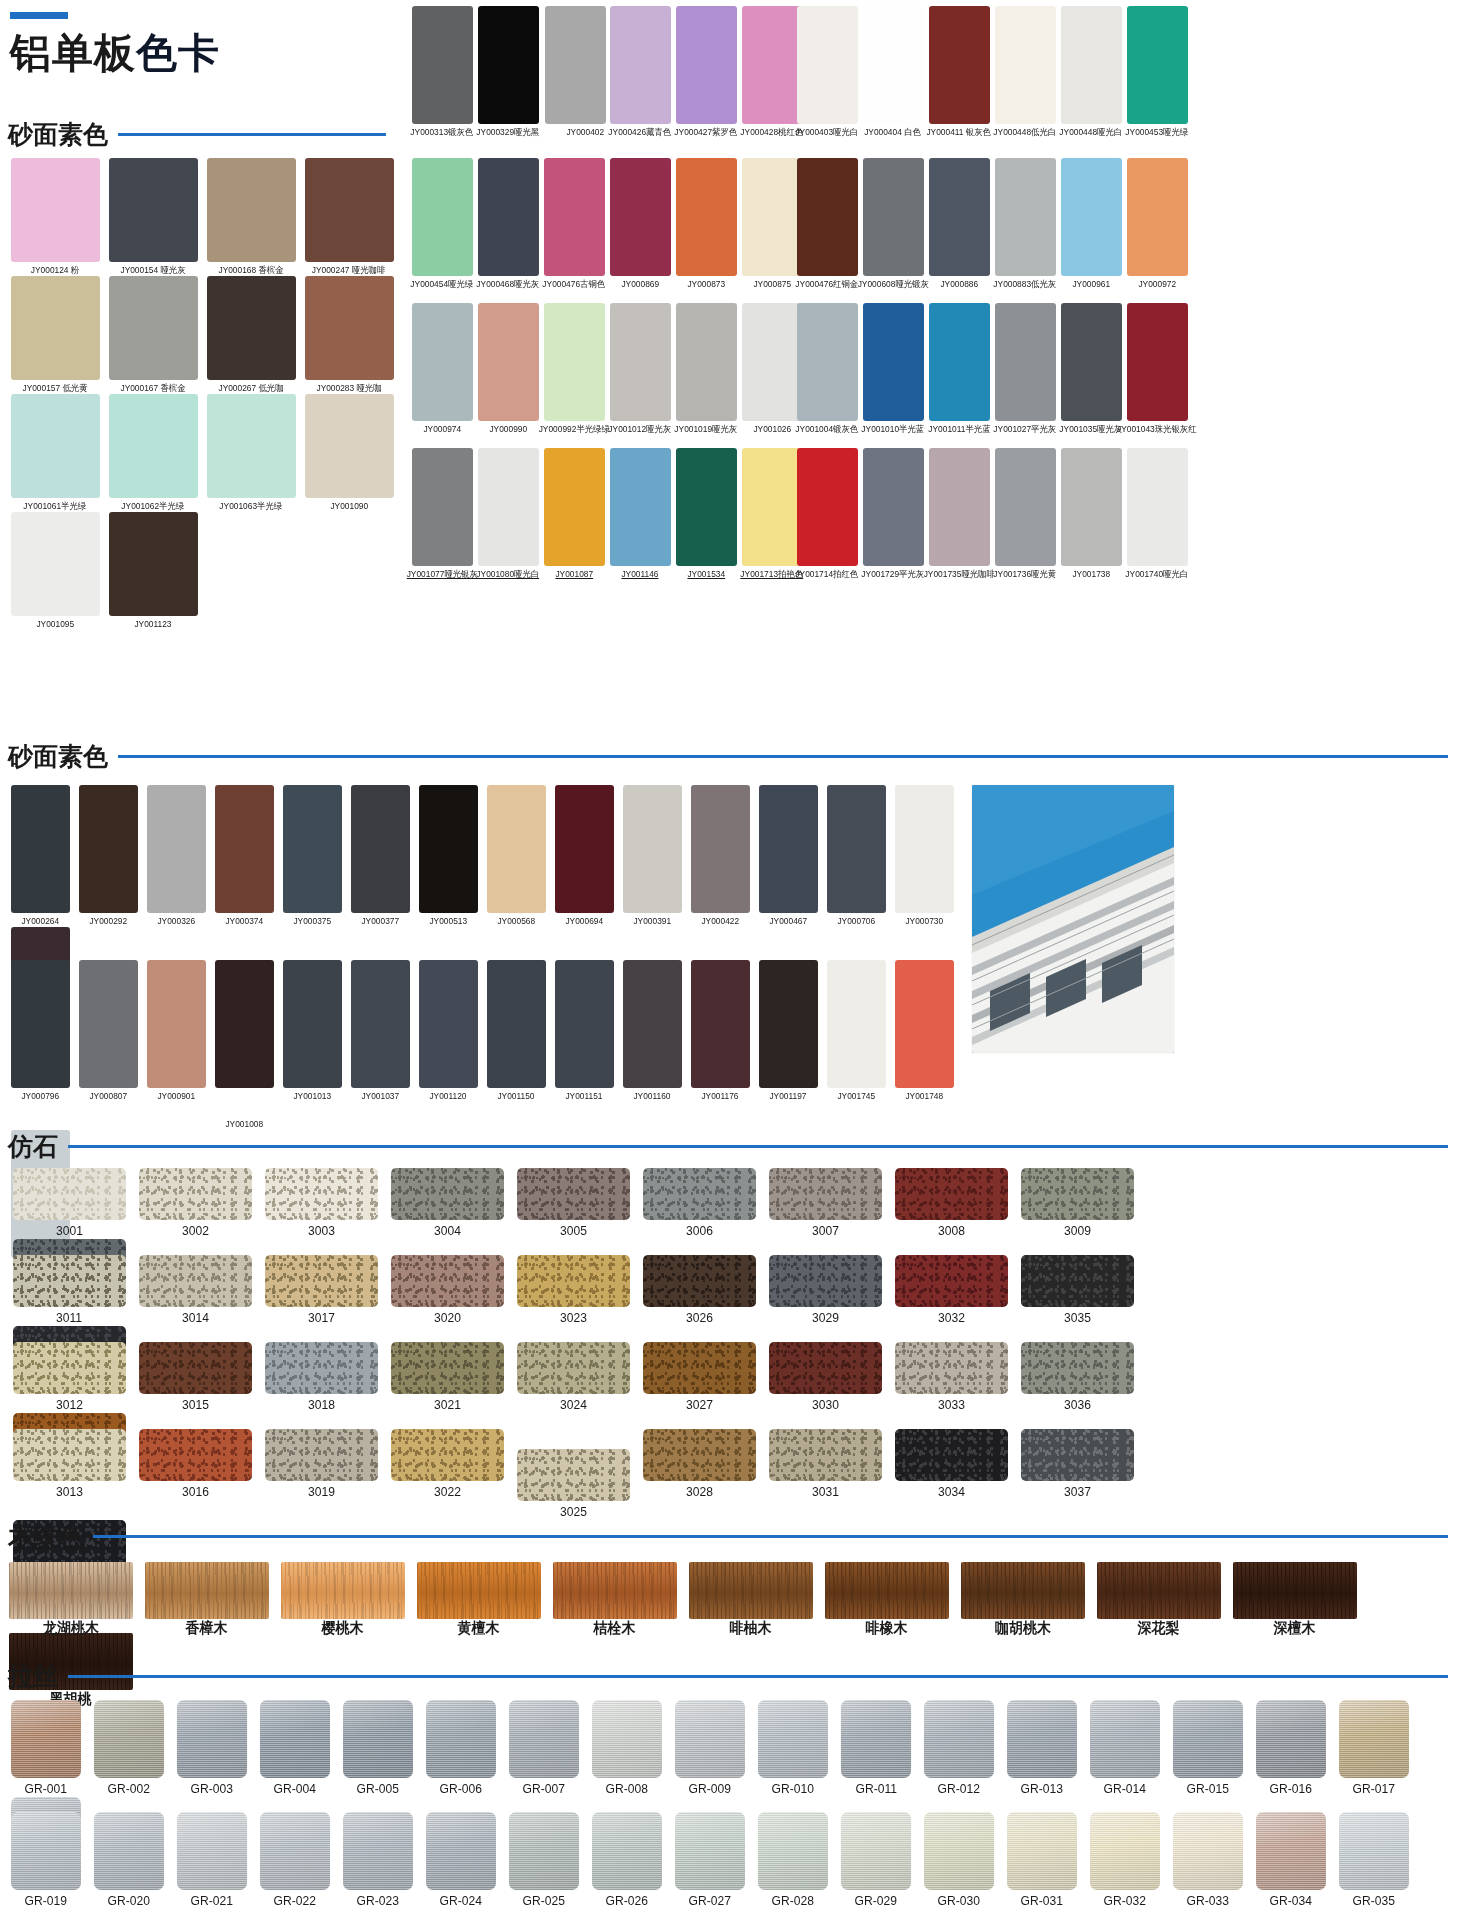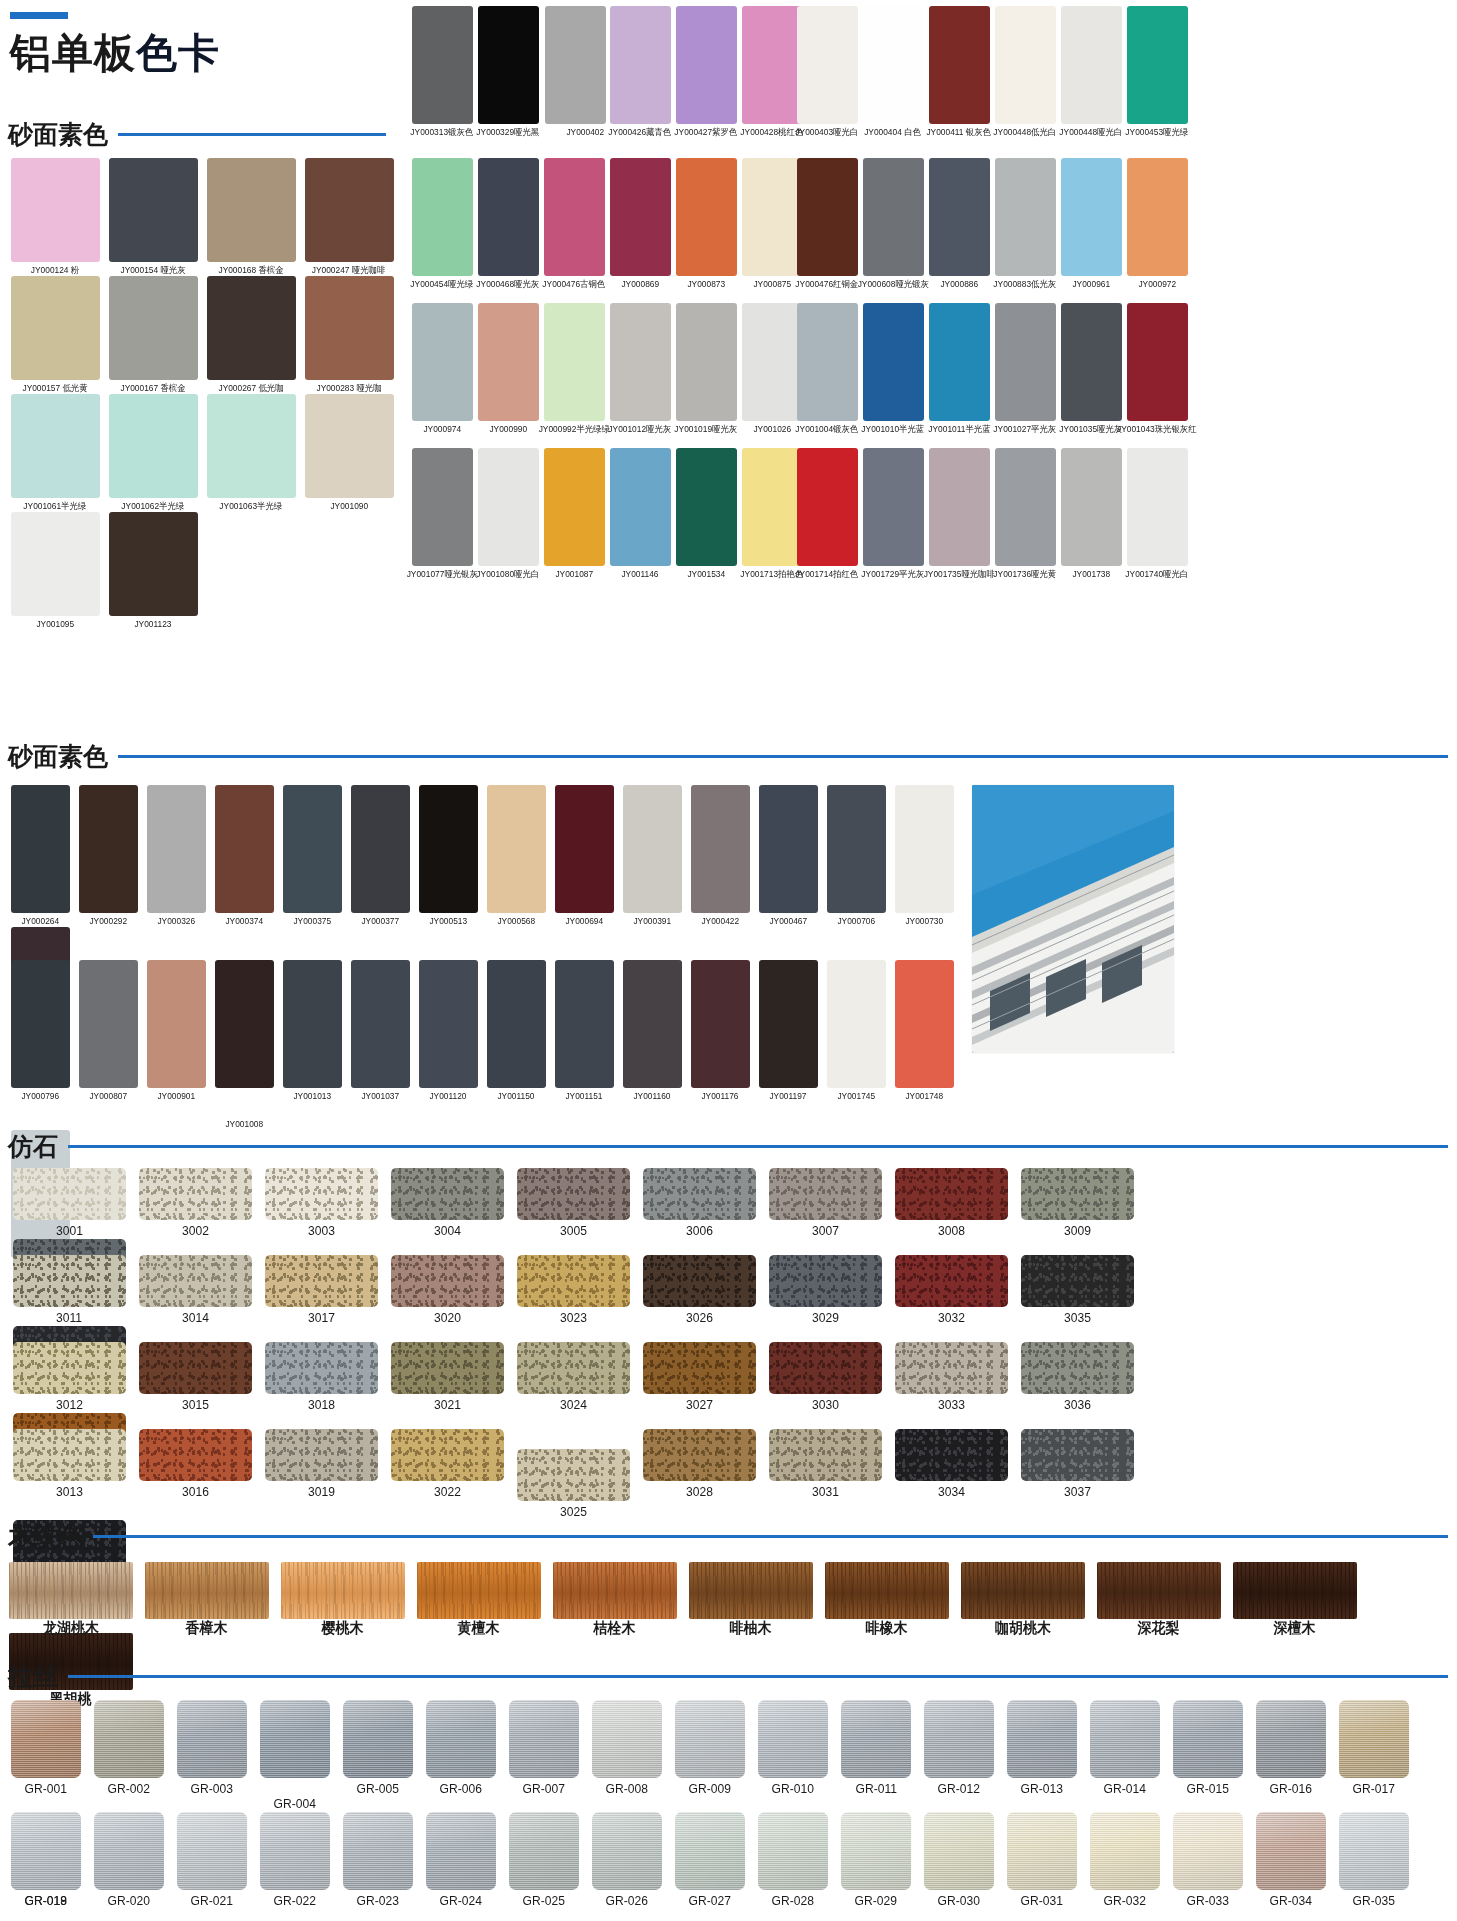--- a/index.html
+++ b/index.html
@@ -288,21 +288,21 @@
     </div>
     <div class="cell" style="width: 64px;">
       <div class="chip" style="width: 61px; height: 118px; background: rgb(76, 81, 88);"></div>
       <div class="cap">JY001035哑光灰</div>
     </div>
     <div class="cell" style="width: 64px;">
       <div class="chip" style="width: 61px; height: 118px; background: rgb(142, 31, 44);"></div>
       <div class="cap">JY001043珠光银灰红</div>
     </div>
   </div>
-<div class="grid mr" style="left:410px; top:448px;">
+<div class="grid mr" style="left:410px; top:448px;text-decoration:underline;">
     <div class="cell" style="width: 64px;">
       <div class="chip" style="width: 61px; height: 118px; background: rgb(126, 128, 130);"></div>
       <div class="cap">JY001077哑光银灰</div>
     </div>
     <div class="cell" style="width: 64px;">
       <div class="chip" style="width: 61px; height: 118px; background: rgb(229, 229, 227);"></div>
       <div class="cap">JY001080哑光白</div>
     </div>
     <div class="cell" style="width: 64px;">
       <div class="chip" style="width: 61px; height: 118px; background: rgb(228, 163, 42);"></div>
@@ -736,21 +736,21 @@
       <div class="cap cap-lg">GR-001</div>
     </div>
     <div class="cell" style="width: 80px;">
       <div class="chip" style="width: 70px; height: 78px; border-radius: 7px; background: repeating-linear-gradient(rgba(255, 255, 255, 0.3) 0px, rgba(255, 255, 255, 0.3) 1px, rgba(0, 0, 0, 0.07) 1px, rgba(0, 0, 0, 0.07) 2px), linear-gradient(170deg, rgba(255, 255, 255, 0.45) 0%, rgba(255, 255, 255, 0) 42%, rgba(0, 0, 0, 0.14) 100%), rgb(169, 167, 149);"></div>
       <div class="cap cap-lg">GR-002</div>
     </div>
     <div class="cell" style="width: 80px;">
       <div class="chip" style="width: 70px; height: 78px; border-radius: 7px; background: repeating-linear-gradient(rgba(255, 255, 255, 0.3) 0px, rgba(255, 255, 255, 0.3) 1px, rgba(0, 0, 0, 0.07) 1px, rgba(0, 0, 0, 0.07) 2px), linear-gradient(170deg, rgba(255, 255, 255, 0.45) 0%, rgba(255, 255, 255, 0) 42%, rgba(0, 0, 0, 0.14) 100%), rgb(154, 163, 173);"></div>
       <div class="cap cap-lg">GR-003</div>
     </div>
-    <div class="cell" style="width: 80px; gap: 15px;">
+    <div class="cell" style="width: 80px;">
       <div class="chip" style="width: 70px; height: 78px; border-radius: 7px; background: repeating-linear-gradient(rgba(255, 255, 255, 0.3) 0px, rgba(255, 255, 255, 0.3) 1px, rgba(0, 0, 0, 0.07) 1px, rgba(0, 0, 0, 0.07) 2px), linear-gradient(170deg, rgba(255, 255, 255, 0.45) 0%, rgba(255, 255, 255, 0) 42%, rgba(0, 0, 0, 0.14) 100%), rgb(142, 154, 166);"></div>
       <div class="cap cap-lg">GR-004</div>
     </div>
     <div class="cell" style="width: 80px;">
       <div class="chip" style="width: 70px; height: 78px; border-radius: 7px; background: repeating-linear-gradient(rgba(255, 255, 255, 0.3) 0px, rgba(255, 255, 255, 0.3) 1px, rgba(0, 0, 0, 0.07) 1px, rgba(0, 0, 0, 0.07) 2px), linear-gradient(170deg, rgba(255, 255, 255, 0.45) 0%, rgba(255, 255, 255, 0) 42%, rgba(0, 0, 0, 0.14) 100%), rgb(141, 152, 163);"></div>
       <div class="cap cap-lg">GR-005</div>
     </div>
     <div class="cell" style="width: 80px;">
       <div class="chip" style="width: 70px; height: 78px; border-radius: 7px; background: repeating-linear-gradient(rgba(255, 255, 255, 0.3) 0px, rgba(255, 255, 255, 0.3) 1px, rgba(0, 0, 0, 0.07) 1px, rgba(0, 0, 0, 0.07) 2px), linear-gradient(170deg, rgba(255, 255, 255, 0.45) 0%, rgba(255, 255, 255, 0) 42%, rgba(0, 0, 0, 0.14) 100%), rgb(151, 162, 172);"></div>
       <div class="cap cap-lg">GR-006</div>

